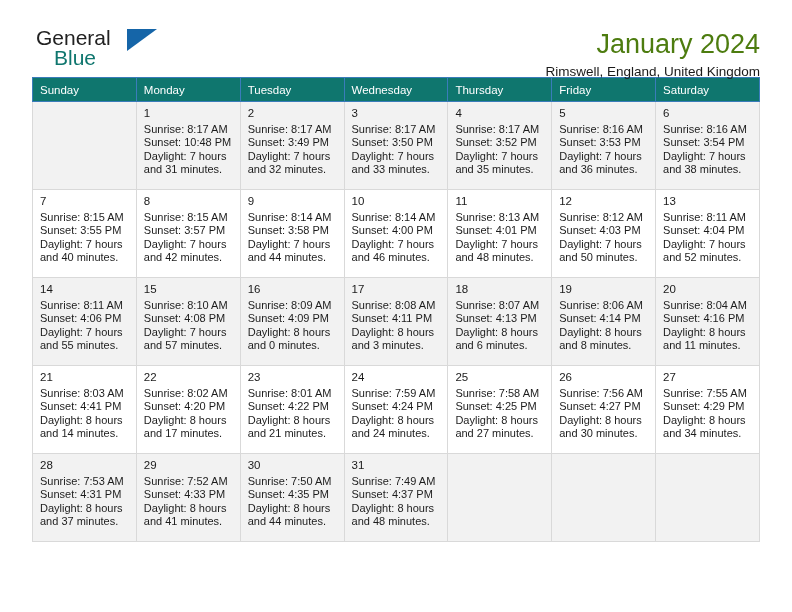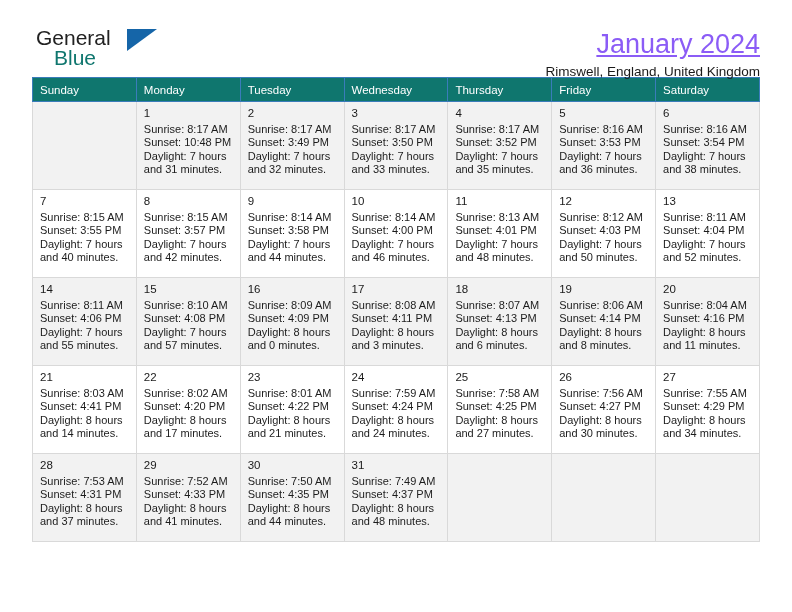--- a/index.html
+++ b/index.html
@@ -62,24 +62,23 @@
     height: 0;
     border-left: 30px solid #1565a8;
     border-bottom: 22px solid transparent;
   }
   .titles {
     text-align: right;
     padding-top: 2px;
   }
   .cal-title {
     font-size: 27px;
-    color: #8b5cf6;
+    color: #4d7c0f;
     line-height: 32px;
     white-space: nowrap;
-    text-decoration: underline;
   }
   .cal-subtitle {
     font-size: 13.5px;
     color: #1a1a1a;
     line-height: 18px;
     margin-top: 3px;
     white-space: nowrap;
   }
 
   

